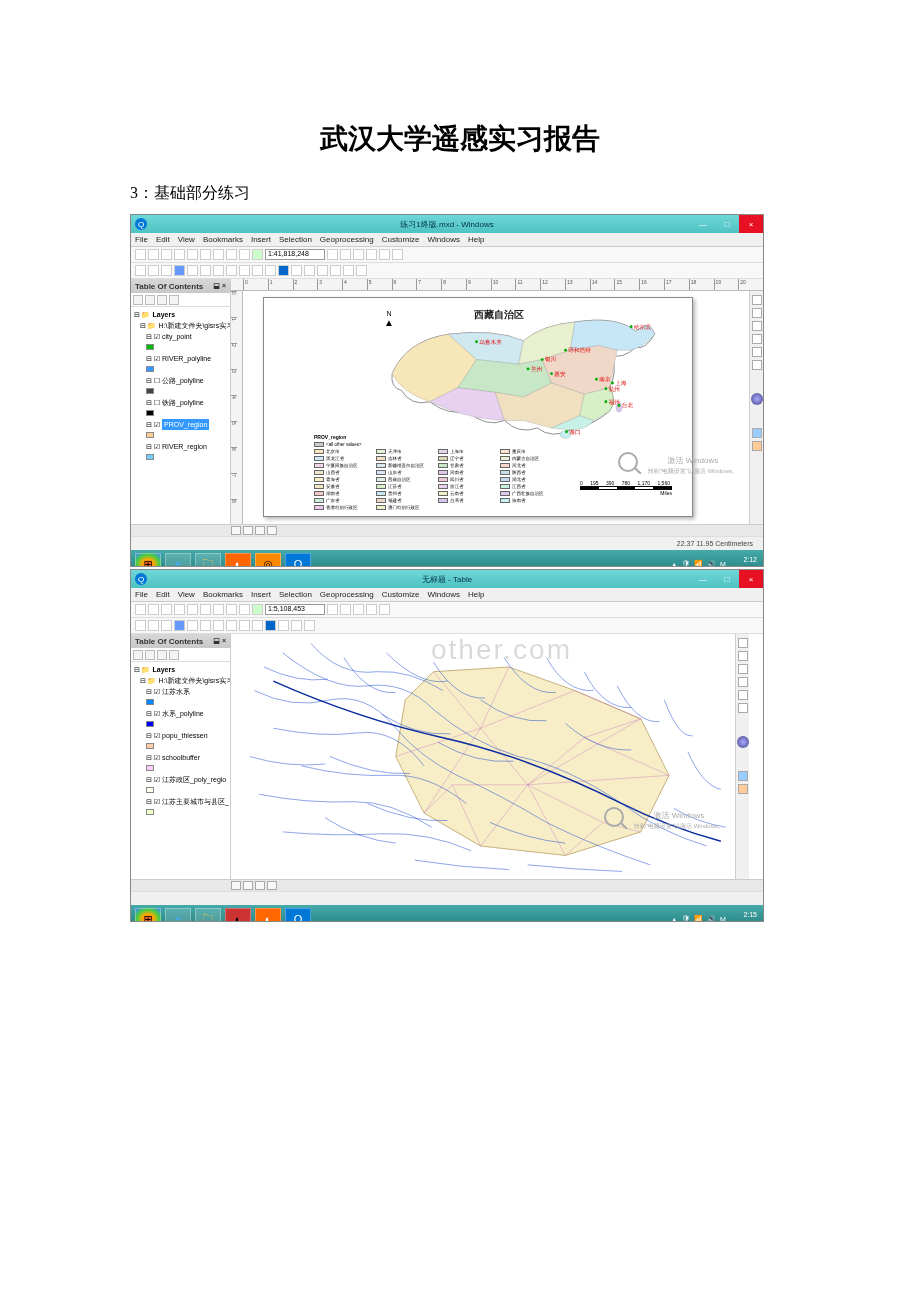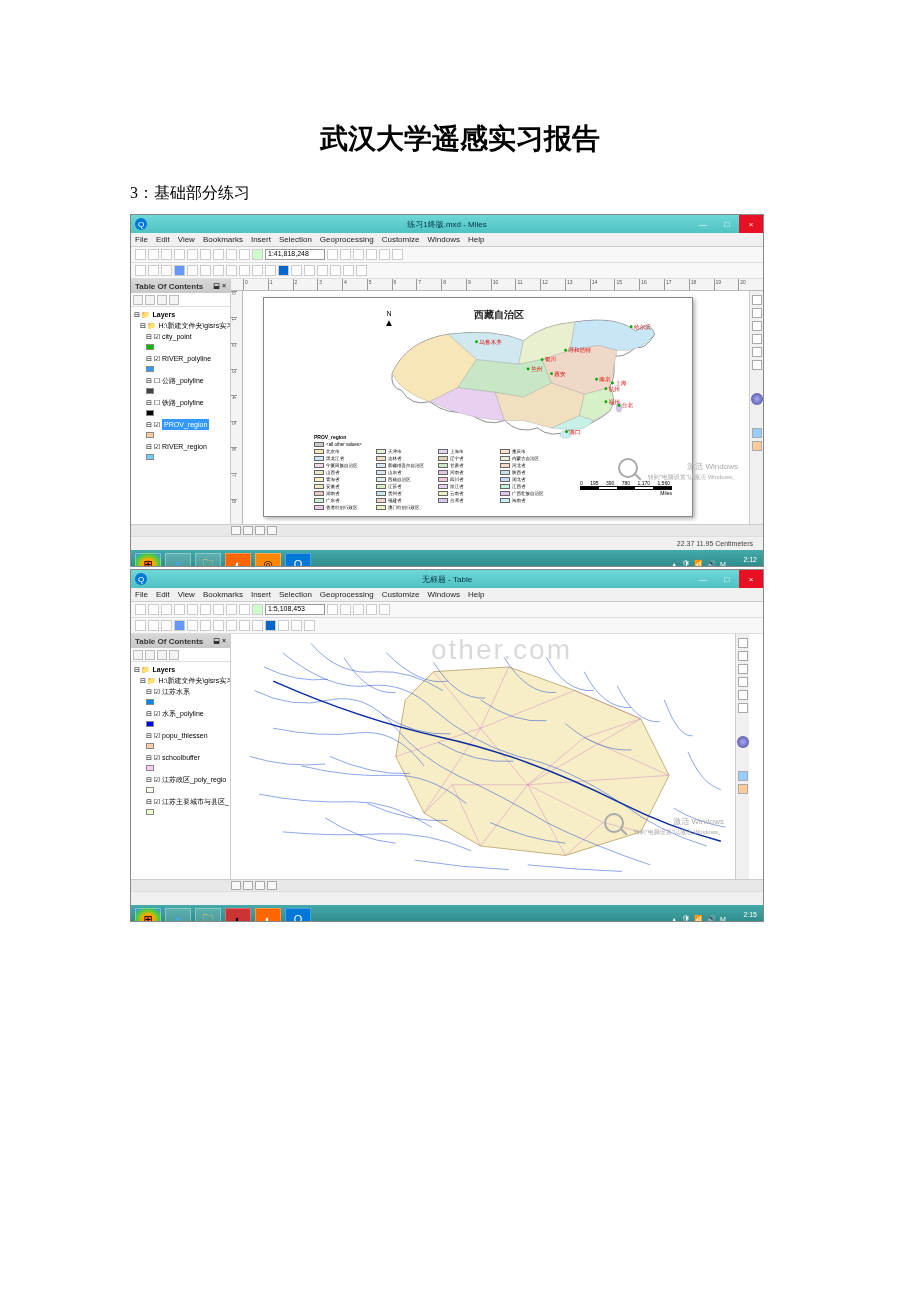--- a/index.html
+++ b/index.html
@@ -352,24 +352,24 @@
   .watermark-logo {
     position: absolute;
     font-size: 28px;
     color: rgba(0,0,0,0.15);
     letter-spacing: 2px;
     pointer-events: none;
   }
   .activate {
     position: absolute;
     right: 25px;
-    bottom: 42px;
+    bottom: 48px;
     font-size: 8px;
     color: #aaa;
-    text-align: right;
+    text-align: center;
     line-height: 10px;
   }
   .activate .magnify {
     width: 20px; height: 20px;
     border: 2px solid #aaa;
     border-radius: 50%;
     position: absolute;
     left: -30px;
     top: -4px;
   }
@@ -420,21 +420,21 @@
 </style>
 </head>
 <body>
 
 <h1 class="doc-title">武汉大学遥感实习报告</h1>
 <p class="section-label">3：基础部分练习</p>
 
 <div class="screenshot">
   <div class="titlebar">
     <span class="q">Q</span>
-    <span class="title-text">练习1终版.mxd - Miles</span>
+    <span class="title-text">练习1终版.mxd - Windows</span>
     <div class="win-btns">
       <span>—</span>
       <span>□</span>
       <span class="close">×</span>
     </div>
   </div>
   <div class="menubar" id="menu1">
       <span>File</span>
       <span>Edit</span>
       <span>View</span>

